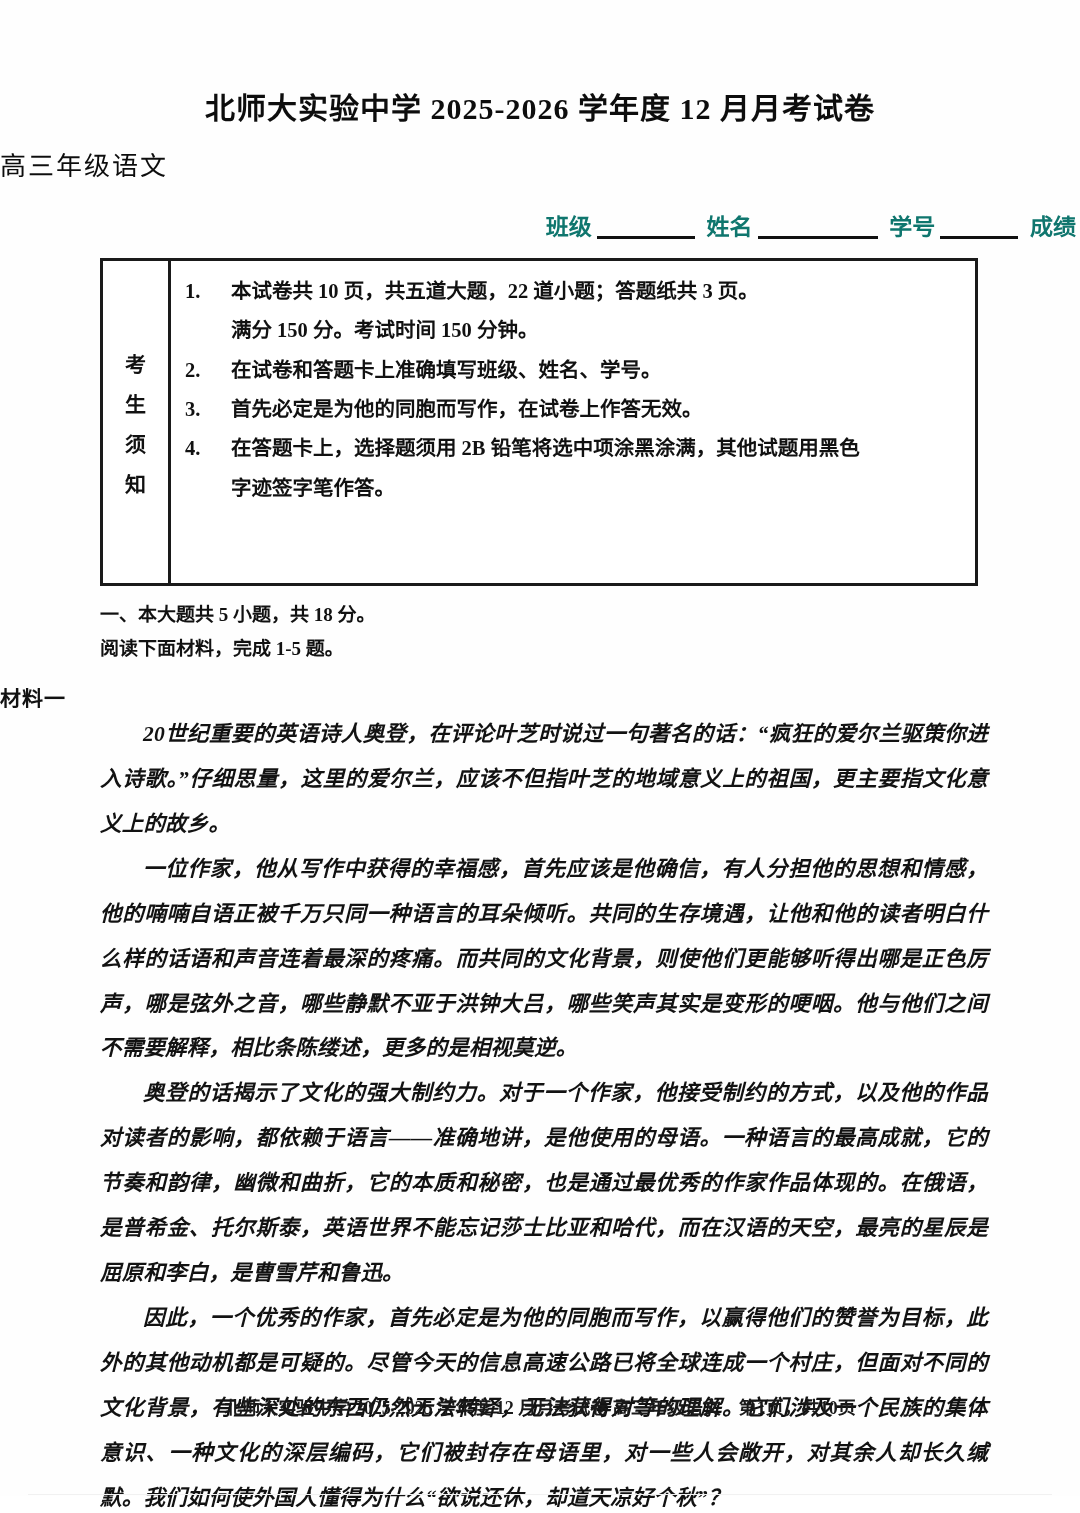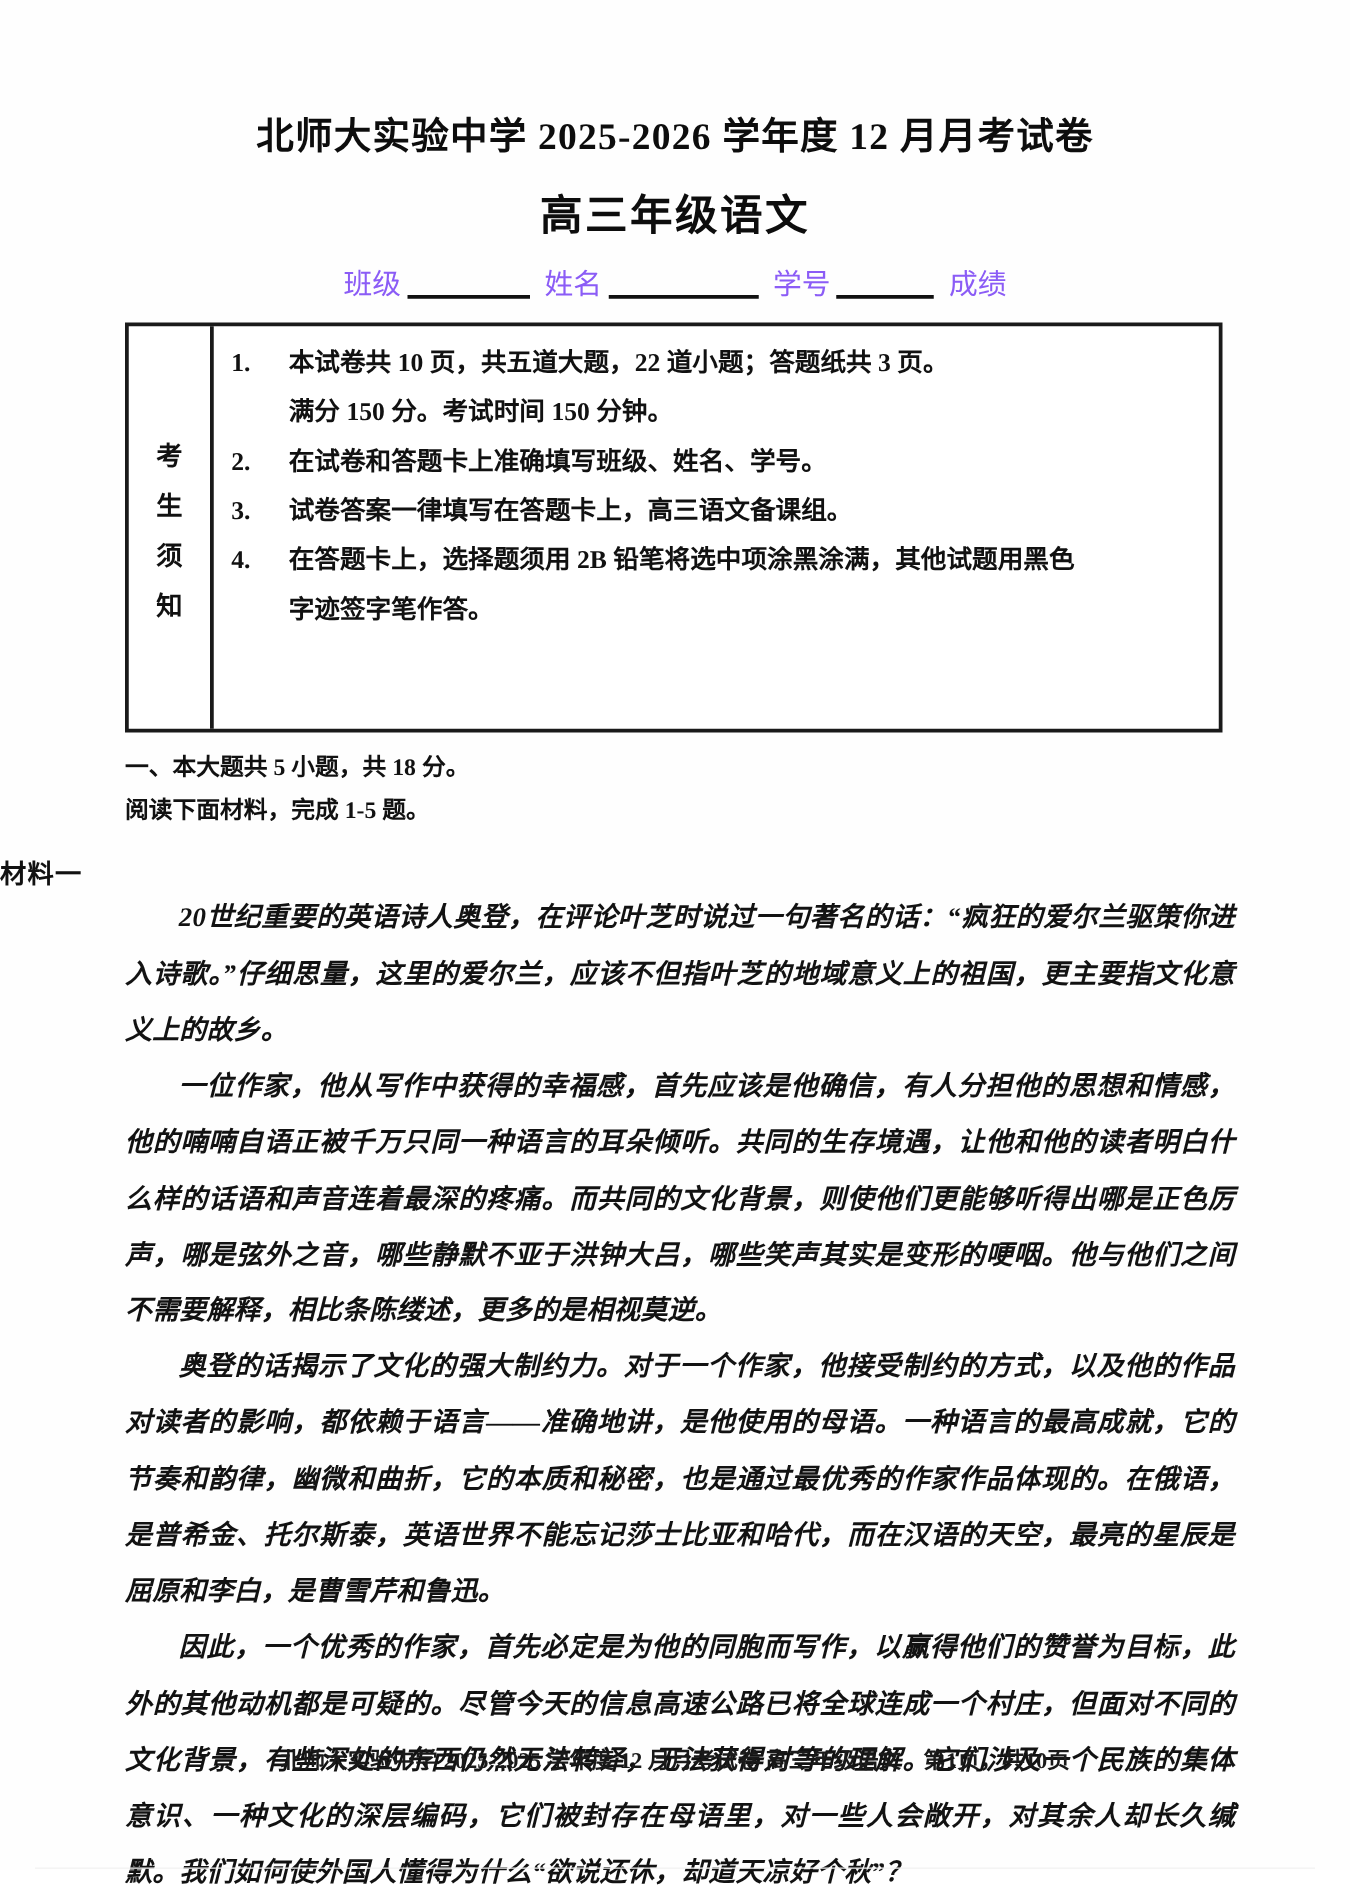--- a/index.html
+++ b/index.html
@@ -36,36 +36,36 @@
     font-size: 30px;
     font-weight: 700;
     letter-spacing: 1px;
     color: #0d0d0d;
     font-family: "Liberation Serif", "DejaVu Serif", serif;
   }
   .doc-subtitle {
     position: absolute;
     left: 0; top: 145px;
     width: 1080px;
-    text-align: center;
-    font-size: 34px;
-    font-weight: 700;
+    text-align: left;
+    font-size: 26px;
+    font-weight: 400;
     letter-spacing: 2px;
     color: #0d0d0d;
   }
 
   
   .id-fields {
     position: absolute;
     left: 0; top: 208px;
     width: 1080px;
-    text-align: center;
+    text-align: right;
     font-size: 23px;
-    font-weight: 400;
-    color: #8b5cf6;
+    font-weight: 700;
+    color: #0f766e;
     white-space: nowrap;
   }
   .id-fields .fld {
     display: inline-block;
     margin: 0 4px;
   }
   .id-fields .rule {
     display: inline-block;
     border-bottom: 3px solid #111;
     vertical-align: bottom;
@@ -229,21 +229,21 @@
       </div>
       <div class="notice-sub">满分 150 分。考试时间 150 分钟。</div>
 
       <div class="notice-item">
         <span class="num">2.</span>
         <span class="txt">在试卷和答题卡上准确填写班级、姓名、学号。</span>
       </div>
 
       <div class="notice-item">
         <span class="num">3.</span>
-        <span class="txt">试卷答案一律填写在答题卡上，高三语文备课组。</span>
+        <span class="txt">首先必定是为他的同胞而写作，在试卷上作答无效。</span>
       </div>
 
       <div class="notice-item">
         <span class="num">4.</span>
         <span class="txt">在答题卡上，选择题须用 2B 铅笔将选中项涂黑涂满，其他试题用黑色</span>
       </div>
       <div class="notice-sub">字迹签字笔作答。</div>
 
     </div>
   </div>

